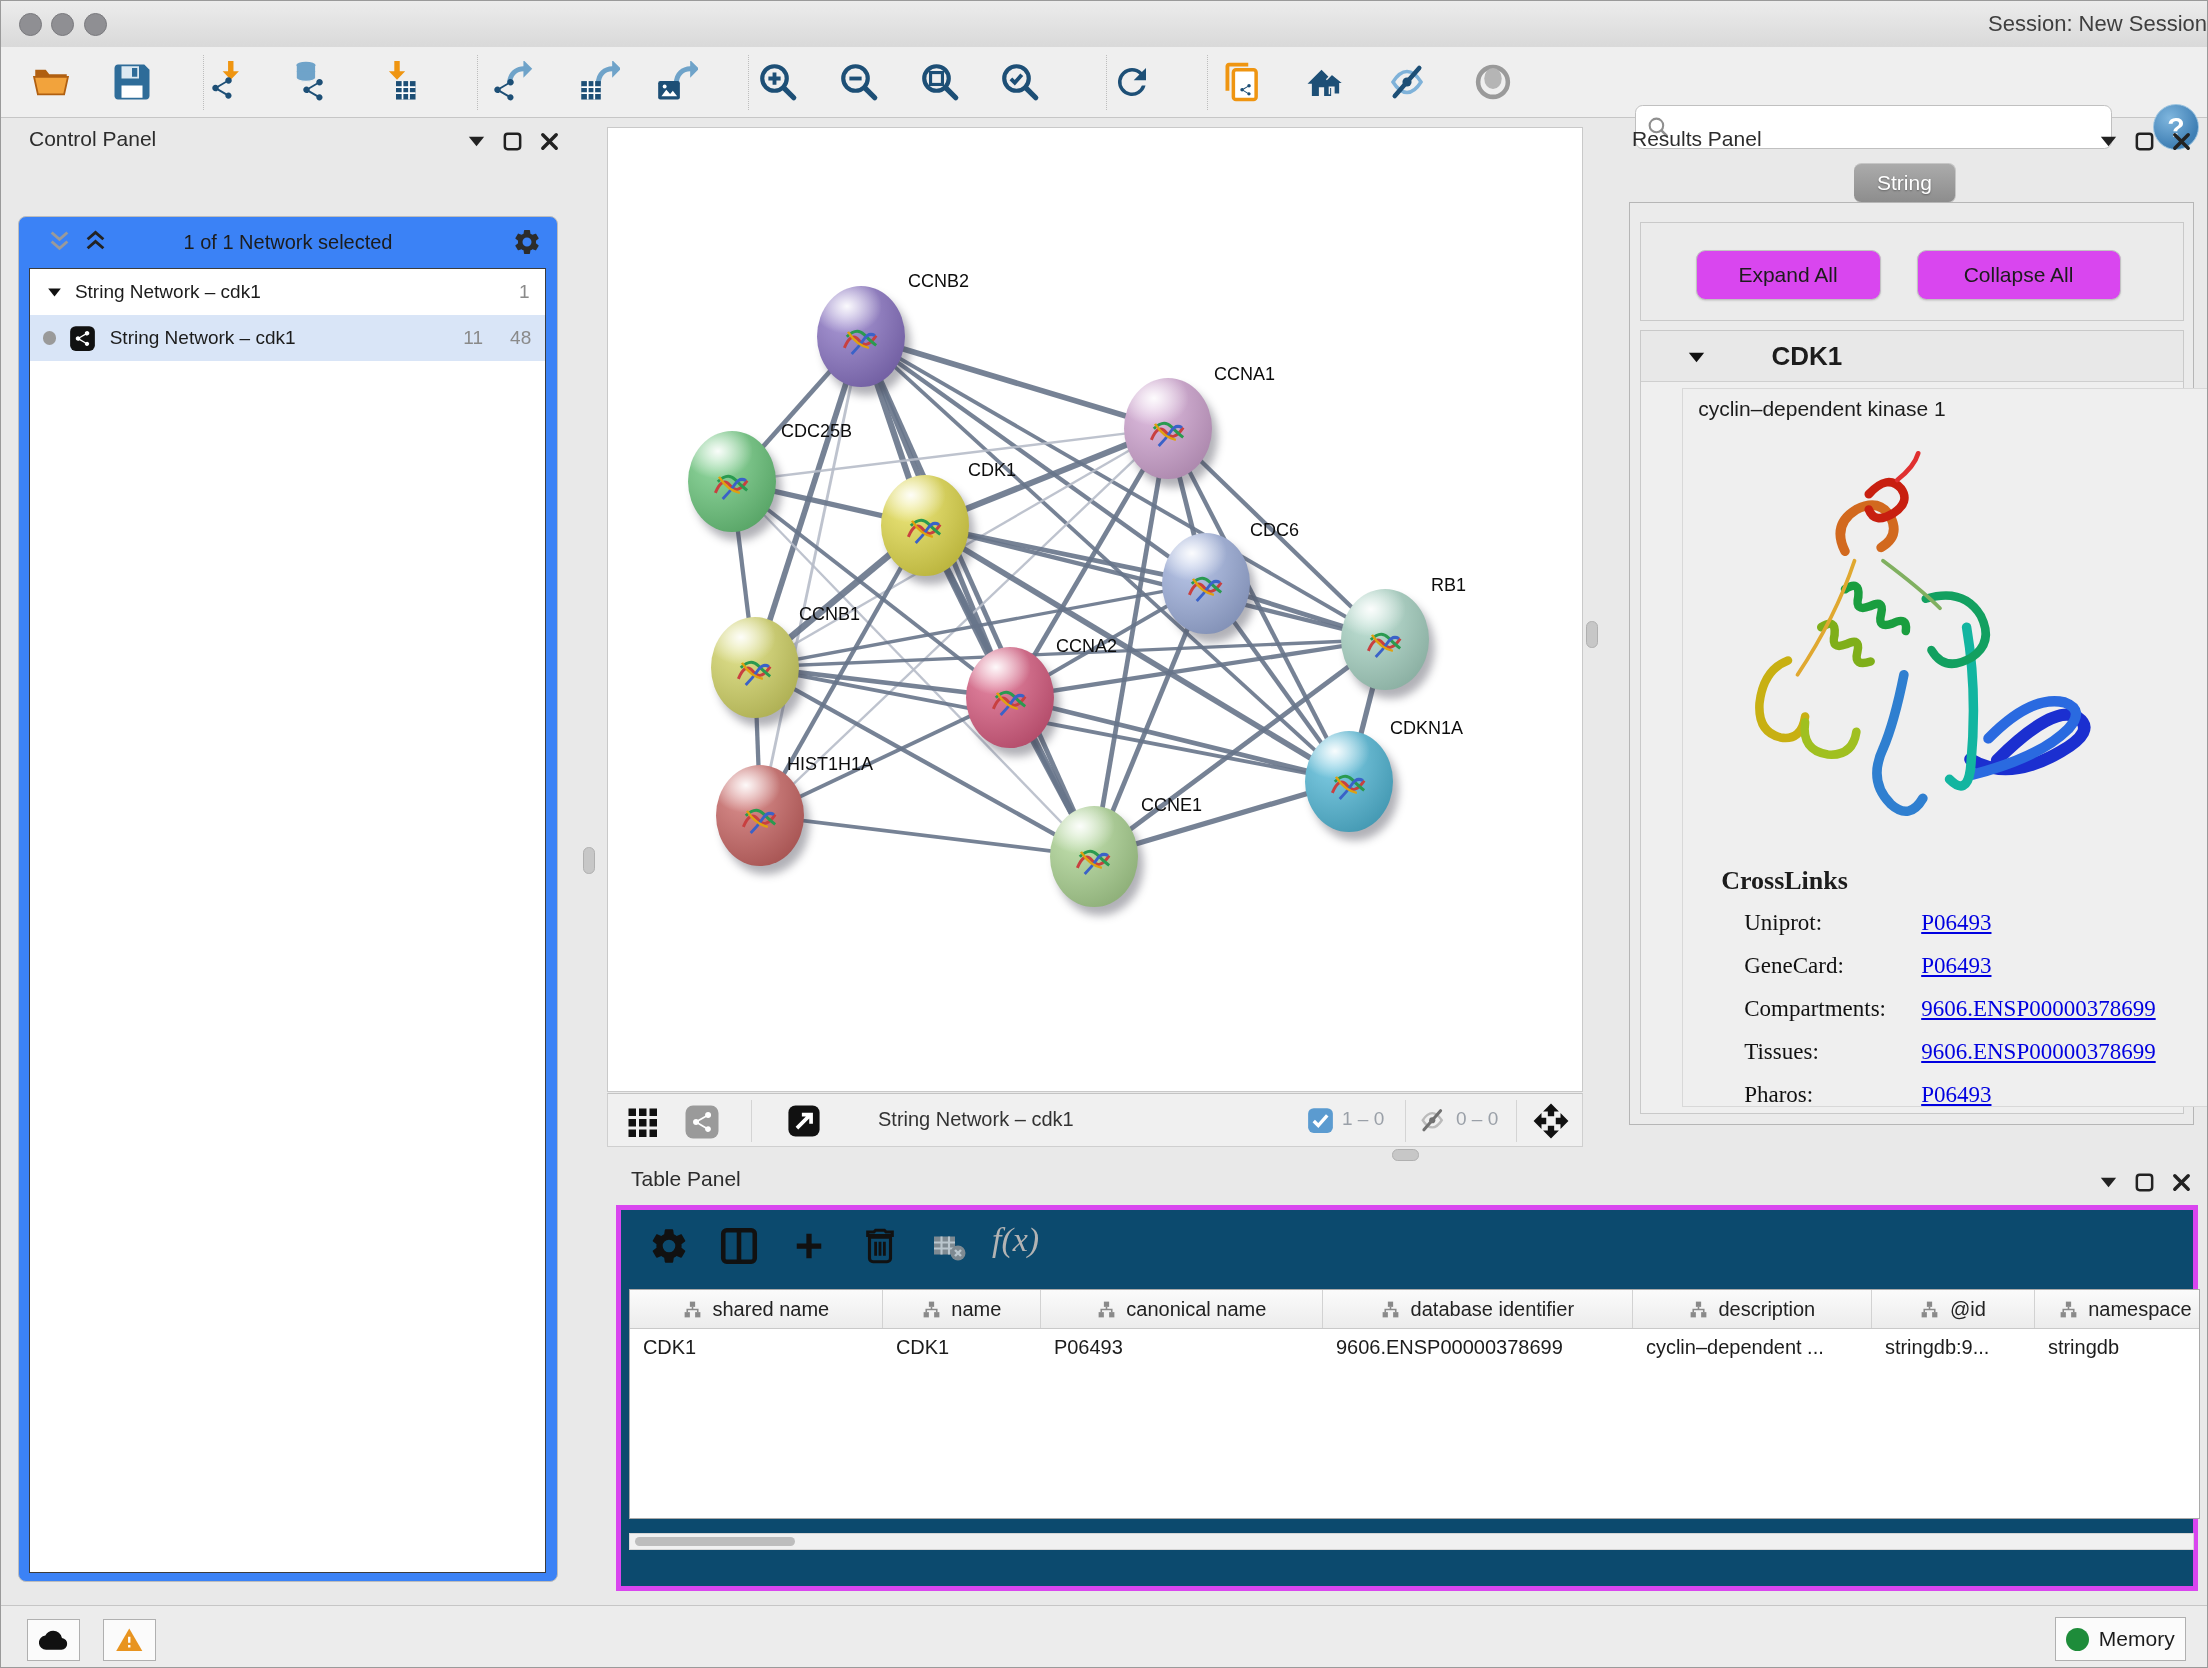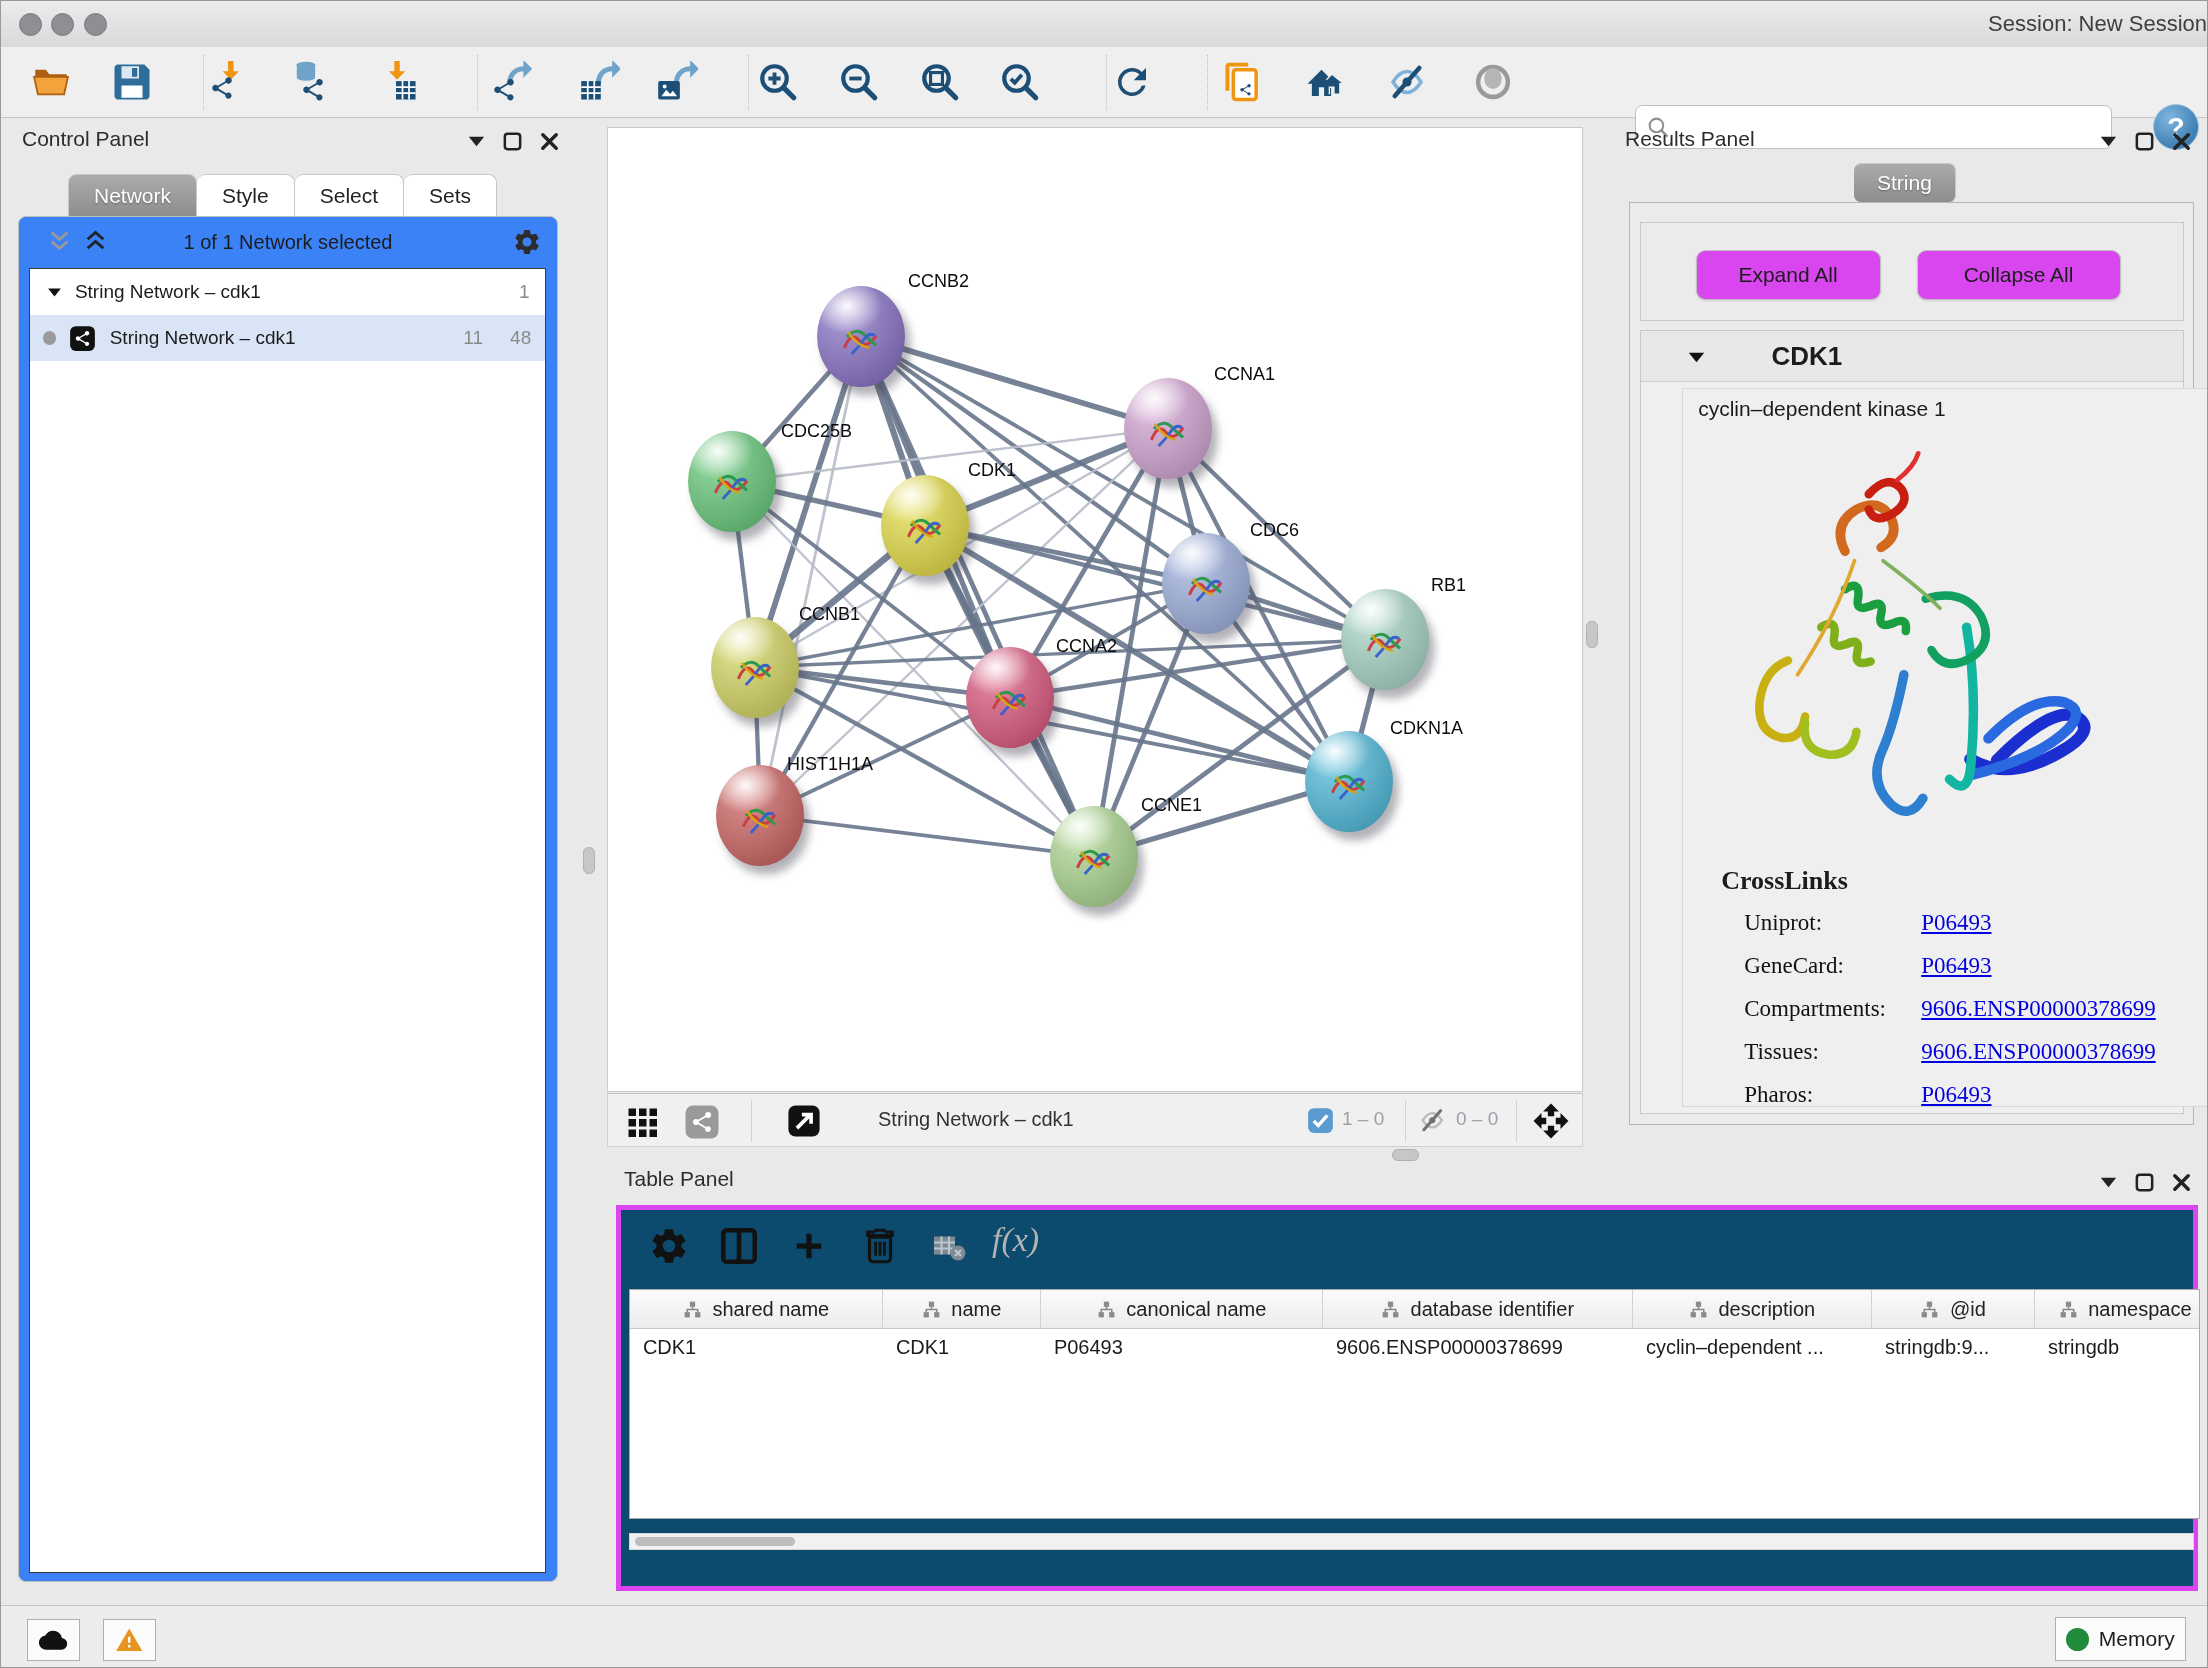--- a/index.html
+++ b/index.html
@@ -23,21 +23,21 @@
   .tsep{position:absolute;top:7.6px;height:55px;width:0;border-left:1.9px dotted #bdbdbd;}
   #search-box{position:absolute;left:1634px;top:58px;width:477px;height:44px;background:#fff;
     border:1px solid #c0c0c0;border-radius:7.6px;display:flex;align-items:center;padding:0 9.5px;box-sizing:border-box;}
   #search-box input{border:none;outline:none;flex:1;font-size:19px;font-family:inherit;background:transparent;}
   #help-btn{position:absolute;left:2152px;top:57px;width:46px;height:46px;border-radius:50%;
     background:radial-gradient(circle at 35% 30%,#7fb6de,#3f7fb4 70%);display:flex;align-items:center;justify-content:center;
     color:#fff;font-size:28.5px;font-weight:bold;border:1.9px solid #9cc4e0;box-sizing:border-box;}
   
   .pchrome{display:flex;gap:13.3px;align-items:center;}
   .pchrome svg{width:23px;height:23px;}
-  .ptitle{font-size:21px;color:#2c2c2c;}
+  .ptitle{font-size:21px;color:#2c2c2c;margin-left:7px;}
   .tabrow{display:flex;}
   .tab{height:42px;line-height:42px;padding:0 25px;background:#fff;border:1px solid #c6c6c6;
     border-left:none;font-size:21px;color:#222;border-radius:8.6px 8.6px 0 0;}
   .tab:first-child{border-left:1px solid #c6c6c6;}
   .tab.active{background:linear-gradient(#ababab,#8d8d8d);color:#fff;text-shadow:0 1px 1.9px rgba(0,0,0,.35);}
   
   #cp-box{position:absolute;left:17px;top:215px;width:538px;height:1364px;background:#3b82f6;
     border:1px solid #bdbdbd;border-radius:8px;}
   #cp-list{position:absolute;left:9.5px;top:51px;width:517px;height:1305px;background:#fff;
     border:1.9px solid #3c3c3c;box-sizing:border-box;}
@@ -419,26 +419,20 @@
     <svg style="color:#222" viewBox="0 0 24 24" width="23" height="23">
         <use href="#i-tri"></use>
       </svg>
     <svg style="color:#222" viewBox="0 0 24 24" width="23" height="23">
         <use href="#i-osq"></use>
       </svg>
     <svg style="color:#222" viewBox="0 0 24 24" width="23" height="23">
         <use href="#i-x"></use>
       </svg>
   </div>
-  <div class="abs tabrow" id="cp-tabs" style="left:67px;top:173px">
-      <div class="tab active">Network</div>
-      <div class="tab">Style</div>
-      <div class="tab">Select</div>
-      <div class="tab">Sets</div>
-    </div>
   <div id="cp-box">
     <svg class="abs" style="left:27px;top:11.4px;width:27px;height:27px;color:#9a9a9a" viewBox="0 0 28 28" width="27" height="27">
         <use href="#i-chevdd"></use>
       </svg>
     <svg class="abs" style="left:63px;top:11.4px;width:27px;height:27px;color:#222" viewBox="0 0 28 28" width="27" height="27">
         <use href="#i-chevuu"></use>
       </svg>
     <div class="abs" style="left:0;top:14.3px;width:100%;text-align:center;font-size:20px">1 of 1 Network selected</div>
     <svg class="abs" style="right:15px;top:9.5px;width:30px;height:30px;color:#2c2c2c" viewBox="0 0 32 32" width="30" height="30">
         <use href="#i-gear"></use>

